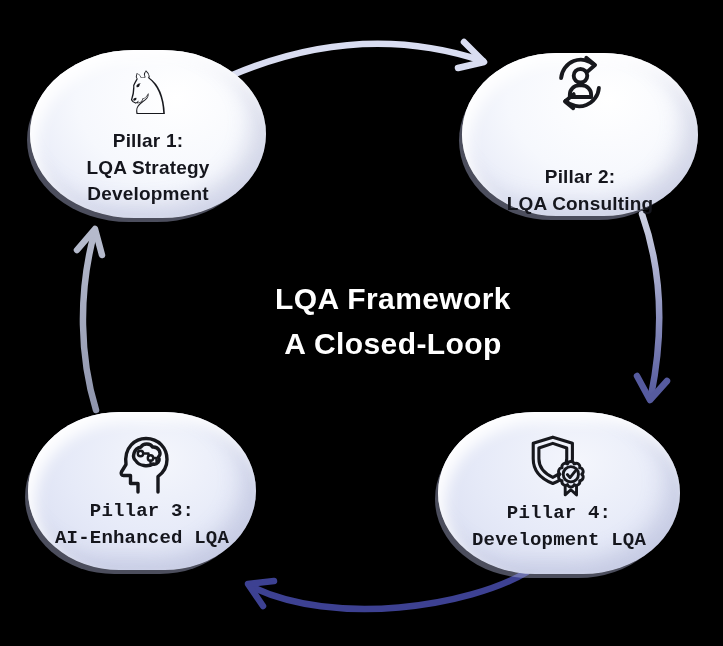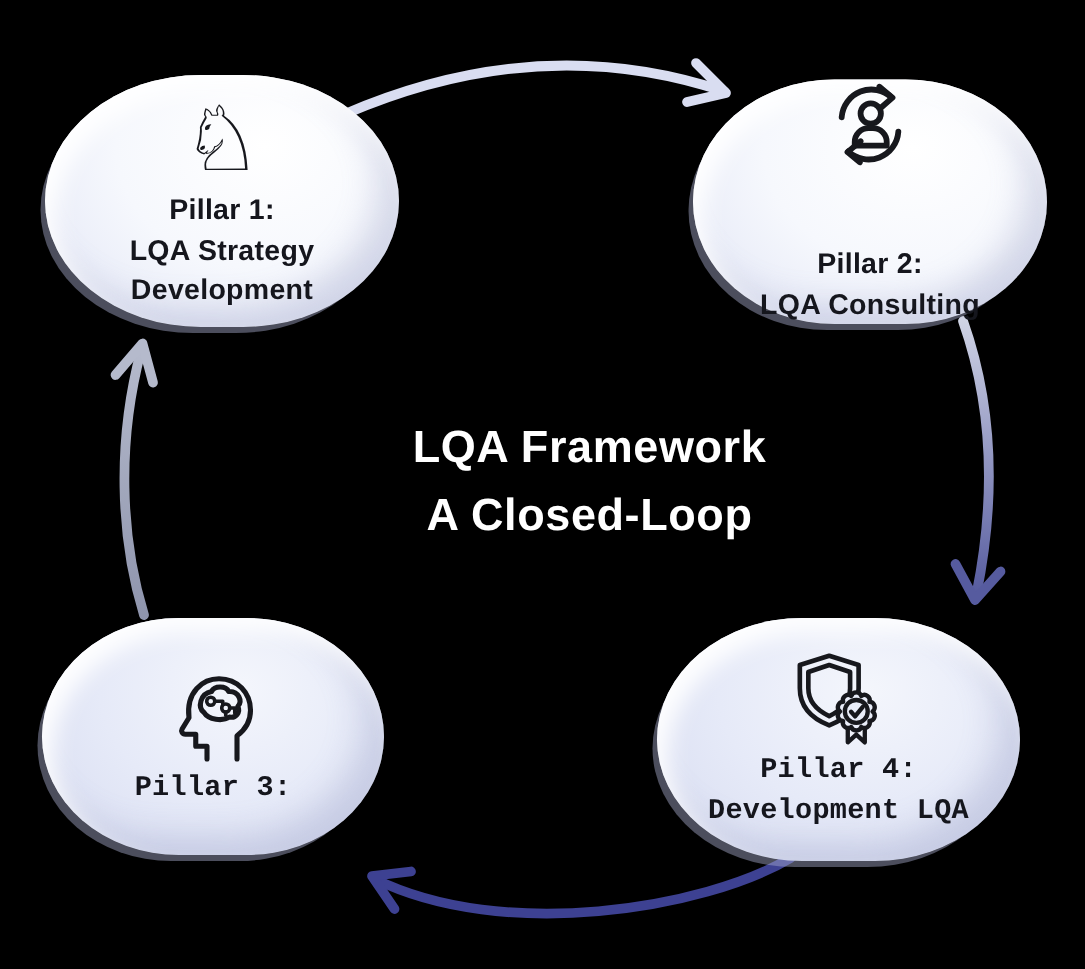--- a/index.html
+++ b/index.html
@@ -171,20 +171,21 @@
           <circle cx="30.5" cy="22.5" r="2.7"></circle>
           <circle cx="40.5" cy="27" r="2.7"></circle>
           <path d="M33.2 22.5 H38.5 V24.3"></path>
           <path d="M40.5 29.7 V32"></path>
           <path d="M43.2 27 H46.5 V30.5"></path>
         </g>
       </svg>
     </div>
     <div class="pill-text">
       <span>Pillar 3:</span>
+      <span>AI-Enhanced LQA</span>
     </div>
   </div>
 
   <div id="pill-4" class="pill pill-lavender">
     <div class="pill-icon">
       <svg width="66" height="66" viewBox="0 0 64 64" fill="none" stroke="#17181d" stroke-width="3" stroke-linecap="round" stroke-linejoin="round">
         <path d="M26 5 L45 11 V26 C45 37.5 37.5 45.5 26 50 C14.5 45.5 7 37.5 7 26 V11 Z"></path>
         <path d="M26 11 L39.5 15.5 V26 C39.5 34 34.5 40 26 44 C17.5 40 12.5 34 12.5 26 V15.5 Z"></path>
         <path d="M38 50 L38 61 L43.5 56 L49 61 L49 50" stroke-width="2.8"></path>
         <g transform="translate(43.5 41)">

